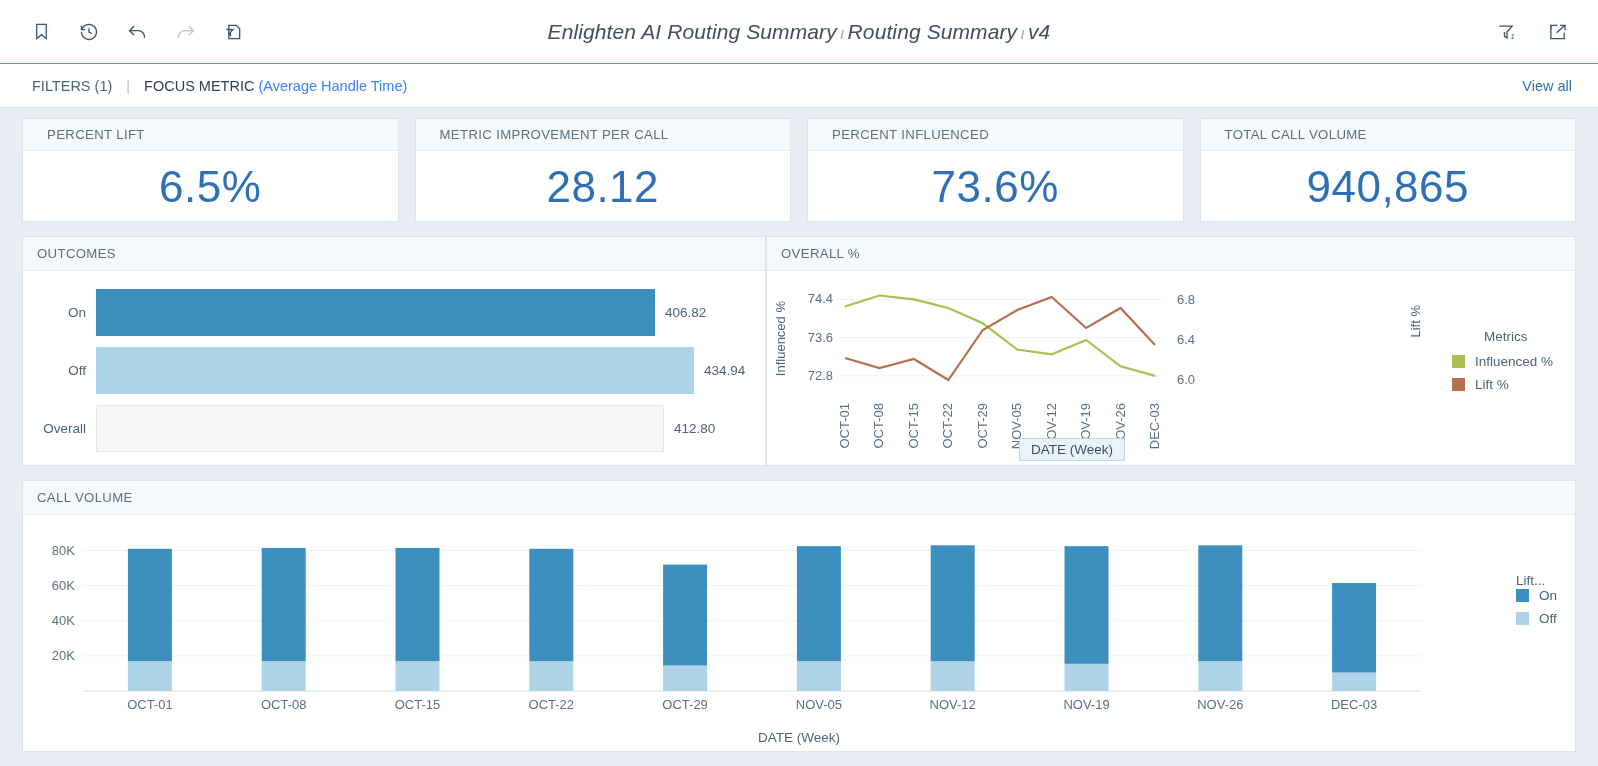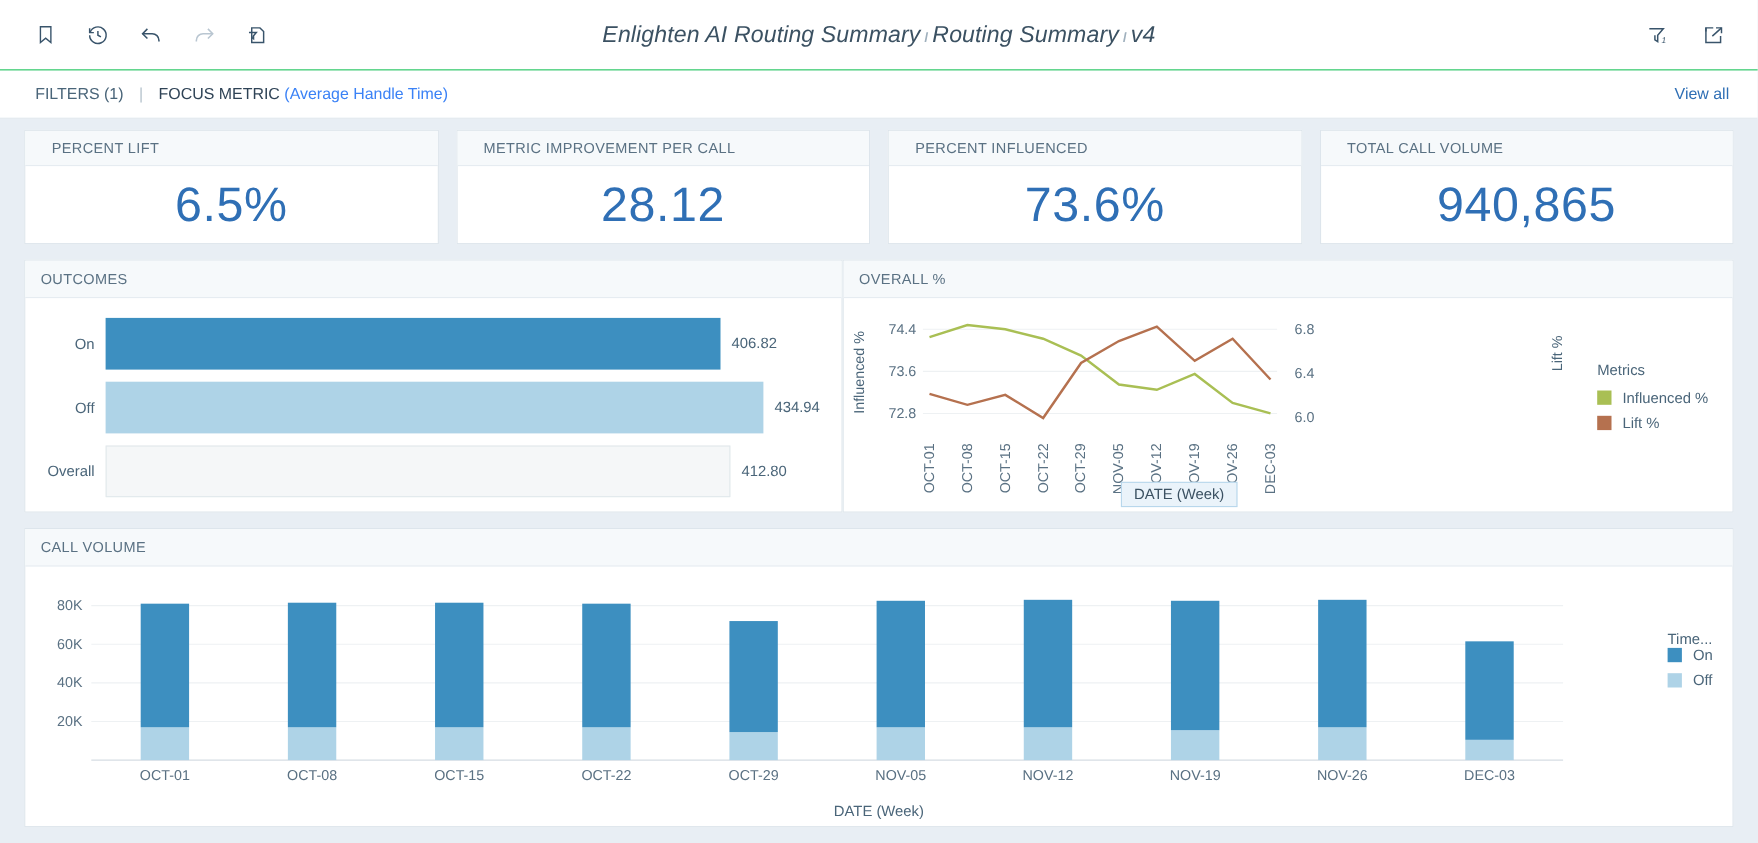--- a/index.html
+++ b/index.html
@@ -102,21 +102,21 @@
   .lc-ylabel-right {
     position: absolute; right: 152px; top: 34px;
     writing-mode: vertical-rl; transform: rotate(180deg);
     font-size: 13px; color: #4a6579;
   }
   .lc-svgwrap { position: absolute; left: 24px; top: 6px; }
   .lc-legend {
     position: absolute; right: 22px; top: 58px;
     font-size: 13.5px; color: #4a6579;
   }
-  .lc-legend .lg-title { margin-bottom: 10px; color: #4a6579; }
+  .lc-legend .lg-title { margin-bottom: 10px; color: #4a6579; margin-left: 32px; }
   .lg-item { display: flex; align-items: center; gap: 10px; margin-bottom: 8px; }
   .sw { width: 13px; height: 13px; display: inline-block; }
   .date-pill {
     position: absolute; left: 252px; bottom: 4px;
     background: #eaf3fa; border: 1px solid #b8d7ec;
     color: #3b5162; font-size: 13.5px;
     padding: 3px 11px; cursor: pointer;
   }
 
   
@@ -336,21 +336,21 @@
           <rect x="1033.5000000000002" y="23.166666666666686" width="44" height="117.62222222222222" fill="#3d8fc0"></rect>
           <text x="1055.5000000000002" y="186" text-anchor="middle" class="tick-text">NOV-19</text>
           <rect x="1167.3000000000002" y="138.15555555555557" width="44" height="29.844444444444445" fill="#aed3e7"></rect>
           <rect x="1167.3000000000002" y="22.28888888888889" width="44" height="115.86666666666666" fill="#3d8fc0"></rect>
           <text x="1189.3000000000002" y="186" text-anchor="middle" class="tick-text">NOV-26</text>
           <rect x="1301.1000000000001" y="149.56666666666666" width="44" height="18.433333333333334" fill="#aed3e7"></rect>
           <rect x="1301.1000000000001" y="60.03333333333333" width="44" height="89.53333333333333" fill="#3d8fc0"></rect>
           <text x="1323.1000000000001" y="186" text-anchor="middle" class="tick-text">DEC-03</text>
         </svg>
       <div class="cv-legend">
-        <div class="lg-title">Time...</div>
+        <div class="lg-title">Lift...</div>
         <div class="lg-item">
           <span class="sw" id="sw-on" style="background: rgb(61, 143, 192);"></span>
           <span>On</span>
         </div>
         <div class="lg-item">
           <span class="sw" id="sw-off" style="background: rgb(174, 211, 231);"></span>
           <span>Off</span>
         </div>
       </div>
       <div class="cv-xlabel">DATE (Week)</div>

